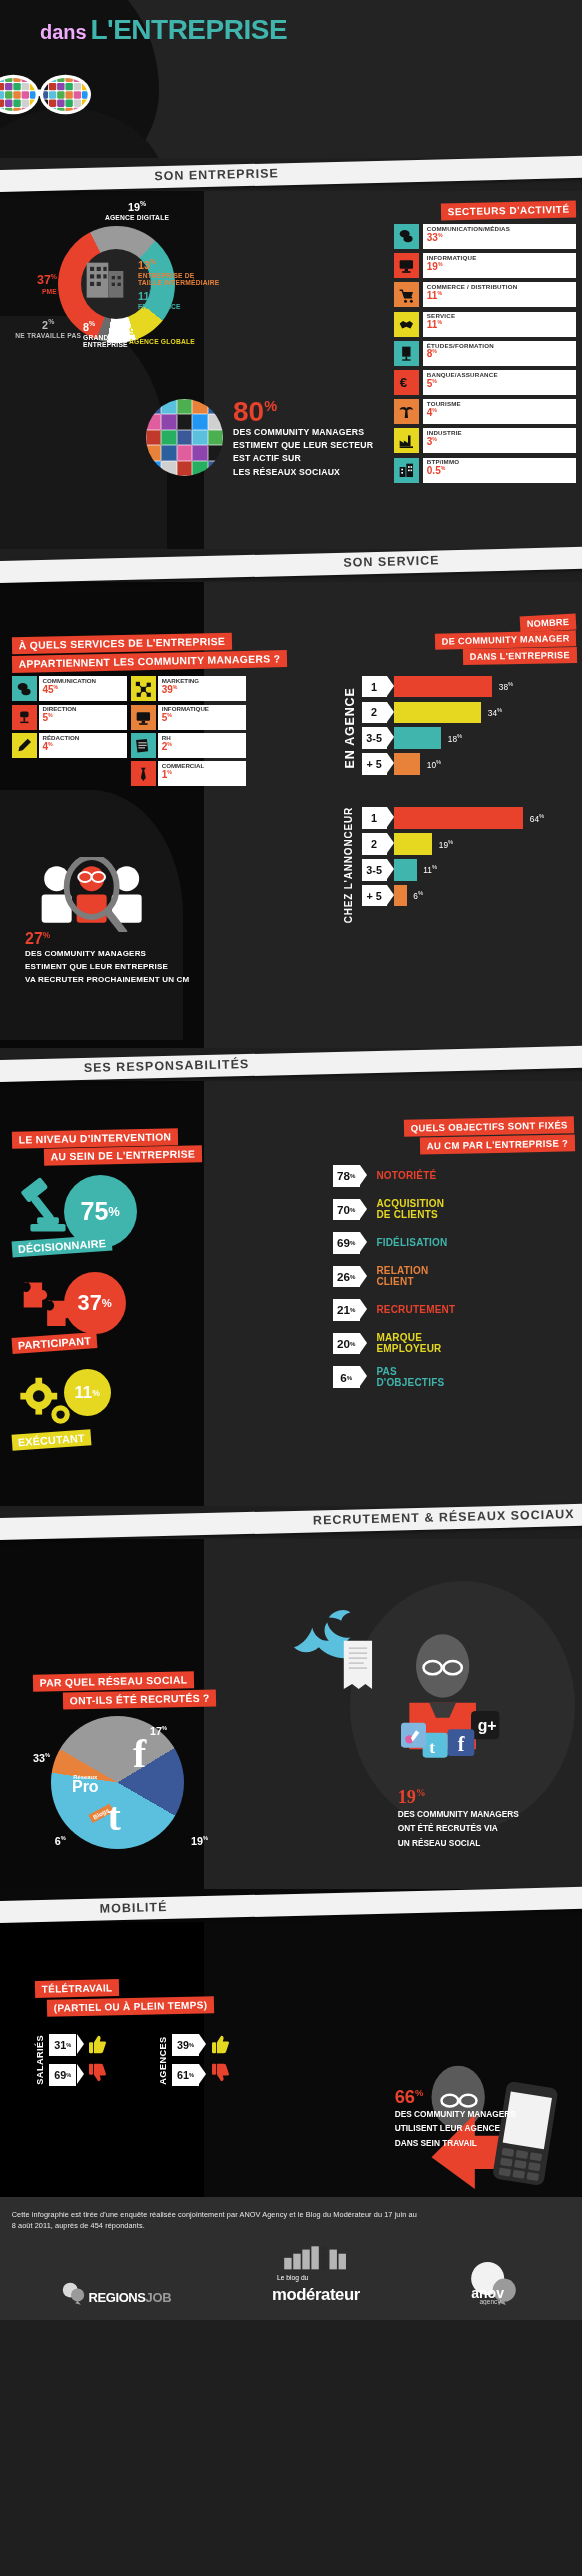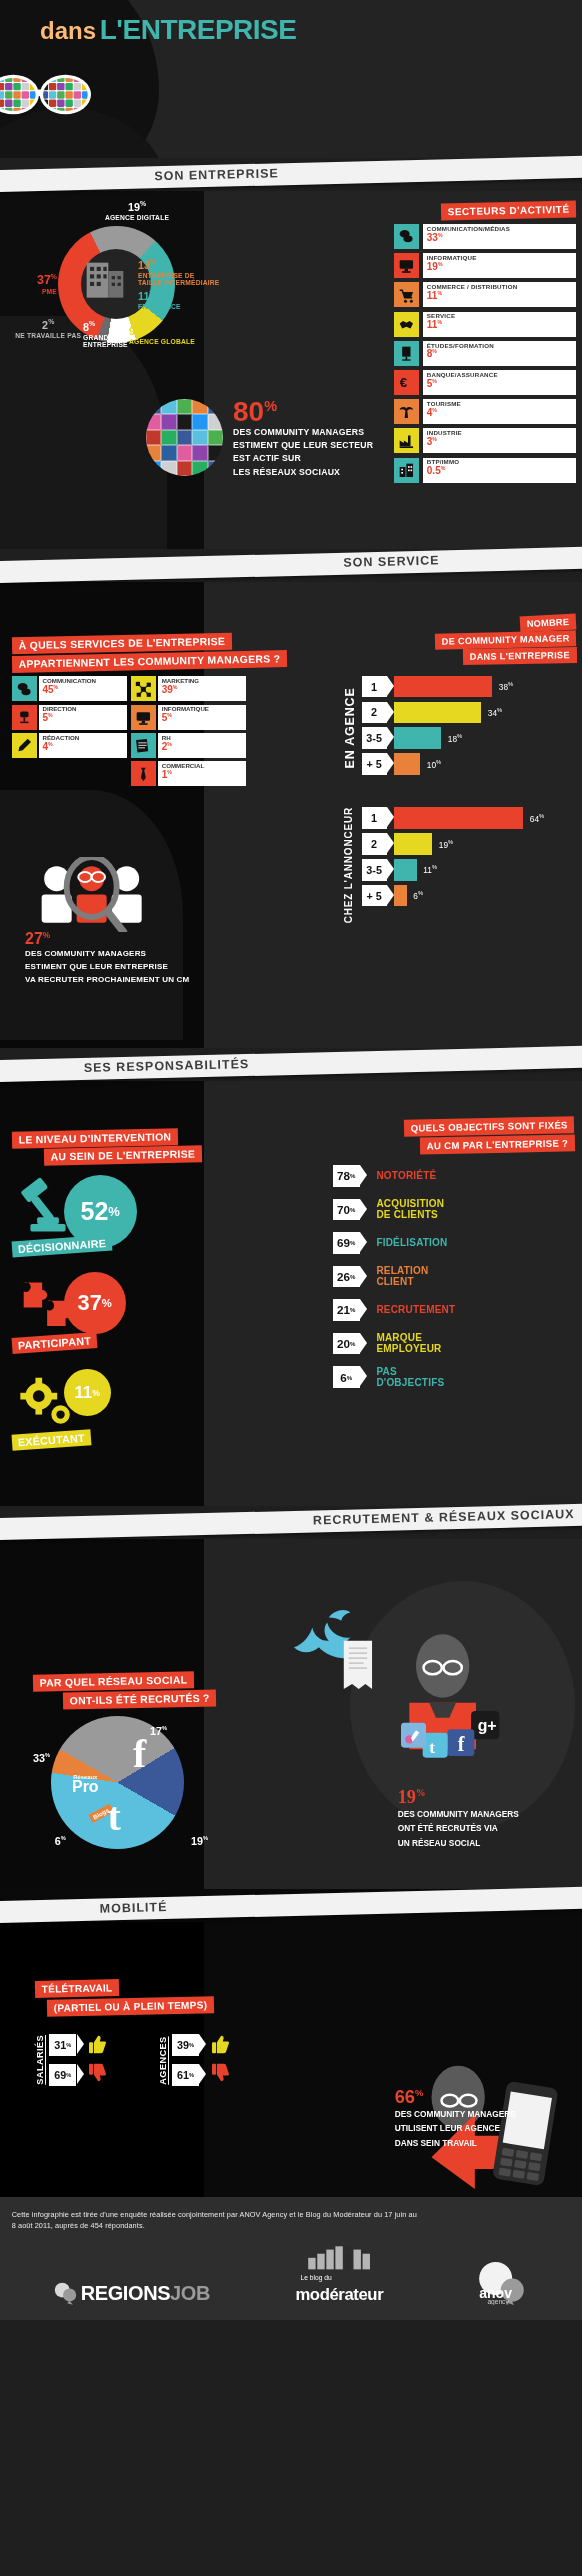--- a/index.html
+++ b/index.html
@@ -41,21 +41,21 @@
      background:#101010; border-radius: 55% 45% 50% 50%/ 60% 55% 45% 40%; }
   .head-blob2 { position:absolute; left:-33px; top:108px; width:200px; height:167px;
      background:#141414; border-radius:50%; }
   .glasses { position:absolute; left:-15px; top:73px; width:112px; height:43px; z-index:3;}
   .title-block { position:absolute; left:40px; top:15px; z-index:4; }
   .t1 { color:#e8412c; font-size:28px; font-weight:bold; letter-spacing:-0.4px; line-height:.95; }
   .t2 { line-height:.95; margin-top:1.7px; white-space:nowrap; }
   .t2 .du { color:#e8823a; font-size:21.7px; font-weight:bold; font-style:normal;}
   .t2 .cm { color:#e6d820; font-size:28px; font-weight:bold; letter-spacing:-0.5px;}
   .t3 { line-height:.95; margin-top:1.7px; text-align:right; white-space:nowrap; }
-  .t3 .dans { color:#fdba74; font-size:24px; font-weight:bold; }
+  .t3 .dans { color:#f0abfc; font-size:20px; font-weight:bold; }
   .t3 .ent { color:#3fb5ae; font-size:28px; font-weight:bold; letter-spacing:-0.5px;}
 
   
   .s1 { position:relative; min-height:358px; background:#232323; }
   .s1 .leftdark { position:absolute; left:0; top:0; width:204px; height:100%; background:#0d0d0d; }
   .s1 .silhouette { position:absolute; left:0; top:125px; width:167px; height:233px; background:#181818;
         border-radius: 0 60% 0 0; }
   .donut-wrap { position:absolute; left:15px; top:27px; width:179px; height:150px; }
   .donut { position:absolute; left:43px; top:8.3px; width:117px; height:117px; border-radius:50%; }
   .donut .hole { position:absolute; left:23px; top:23px; width:70px; height:70px;
@@ -732,21 +732,21 @@
           <div class="nv-item">
             <div style="position:absolute;left:5px;top:3.3px"><svg width="67" height="67" viewBox="0 0 80 80">
                 <g fill="#3fb5ae">
                   <rect x="6" y="14" width="30" height="16" rx="3" transform="rotate(-38 20 22)"></rect>
                   <rect x="26" y="28" width="10" height="34" rx="3" transform="rotate(-38 30 45)"></rect>
                   <rect x="16" y="62" width="42" height="9" rx="2"></rect>
                   <rect x="24" y="54" width="26" height="8" rx="2"></rect>
                 </g>
               </svg></div>
             <div class="nv-bubble" style="left:52px;top:6.7px;width:73px;height:73px;background:#3fb5ae;font-size:25px">
-              <span>52</span>
+              <span>75</span>
               <span class="pct-sup">%</span>
             </div>
             <div class="nv-tag" style="background:#3fb5ae">DÉCISIONNAIRE</div>
           </div>
           <div class="nv-item">
             <div style="position:absolute;left:5px;top:3.3px"><svg width="67" height="67" viewBox="0 0 80 80">
                 <g fill="#e8412c">
                   <path d="M8 16h22v9a6 6 0 1 1 0 12v9H8V27a6 6 0 1 0 0-11z"></path>
                   <path d="M36 38h22v9a6 6 0 1 1 0 12v9H36V49a6 6 0 1 0 0-11z"></path>
                 </g>
@@ -907,21 +907,21 @@
 
   <div class="s5 sec">
     <div class="leftdark"></div>
 
     <div class="tele">
       <div class="tele-head">
         <span class="redlabel">TÉLÉTRAVAIL</span>
         <span class="redlabel" style="margin-left:11.7px;margin-top:1.7px">(PARTIEL OU À PLEIN TEMPS)</span>
       </div>
       <div class="tele-cols" id="teleCols">
-          <div style="display: flex; flex-direction: column; gap: 23px; text-decoration: underline;">
+          <div style="display: flex; flex-direction: column; gap: 23px;">
             <div style="display: flex; gap: 50px;">
               <div class="tele-grp">
                 <div class="tele-axis">SALARIÉS</div>
                 <div class="tele-rows">
                   <div class="tele-row">
                     <div class="tele-num">31<span class="pct-sup" style="color:#111">%</span></div>
                     <div class="thumb"><svg width="18.3" height="20" viewBox="0 0 22 24">
                         <path d="M6 10l5-8c2 0 3 1 3 3l-1 4h6c1 0 2 1 1 3l-3 9c-.4 1-1 2-3 2H6z" fill="#e6d820"></path>
                         <rect x="0" y="10" width="5" height="13" rx="1.5" fill="#e6d820"></rect>
                       </svg></div>
@@ -993,21 +993,21 @@
     <div class="note">Cette infographie est tirée d'une enquête réalisée conjointement par ANOV Agency et le Blog du Modérateur du 17 juin au</div>
     <div class="note">8 août 2011, auprès de 454 répondants.</div>
     <div class="logos">
 
       <div class="logo">
         <svg width="23" height="25" viewBox="0 0 28 30">
           <circle cx="10" cy="12" r="9" fill="#d9d9d9"></circle>
           <circle cx="19" cy="18" r="8" fill="#9a9a9a"></circle>
           <path d="M19 25l4 5-7-2z" fill="#9a9a9a"></path>
         </svg>
-        <div class="logo-txt" style="font-size:20px;letter-spacing:-0.4px">
+        <div class="logo-txt" style="font-size:13px;letter-spacing:-0.4px">
           <span>REGIONS</span><span style="color:#9a9a9a">JOB</span>
         </div>
       </div>
 
       <div class="logo" style="flex-direction:column;align-items:center">
         <svg width="67" height="28" viewBox="0 0 80 34">
           <g fill="#b5b5b5">
             <rect x="2" y="18" width="9" height="14"></rect>
               <rect x="13" y="13" width="9" height="19"></rect>
             <rect x="24" y="8" width="9" height="24"></rect>

